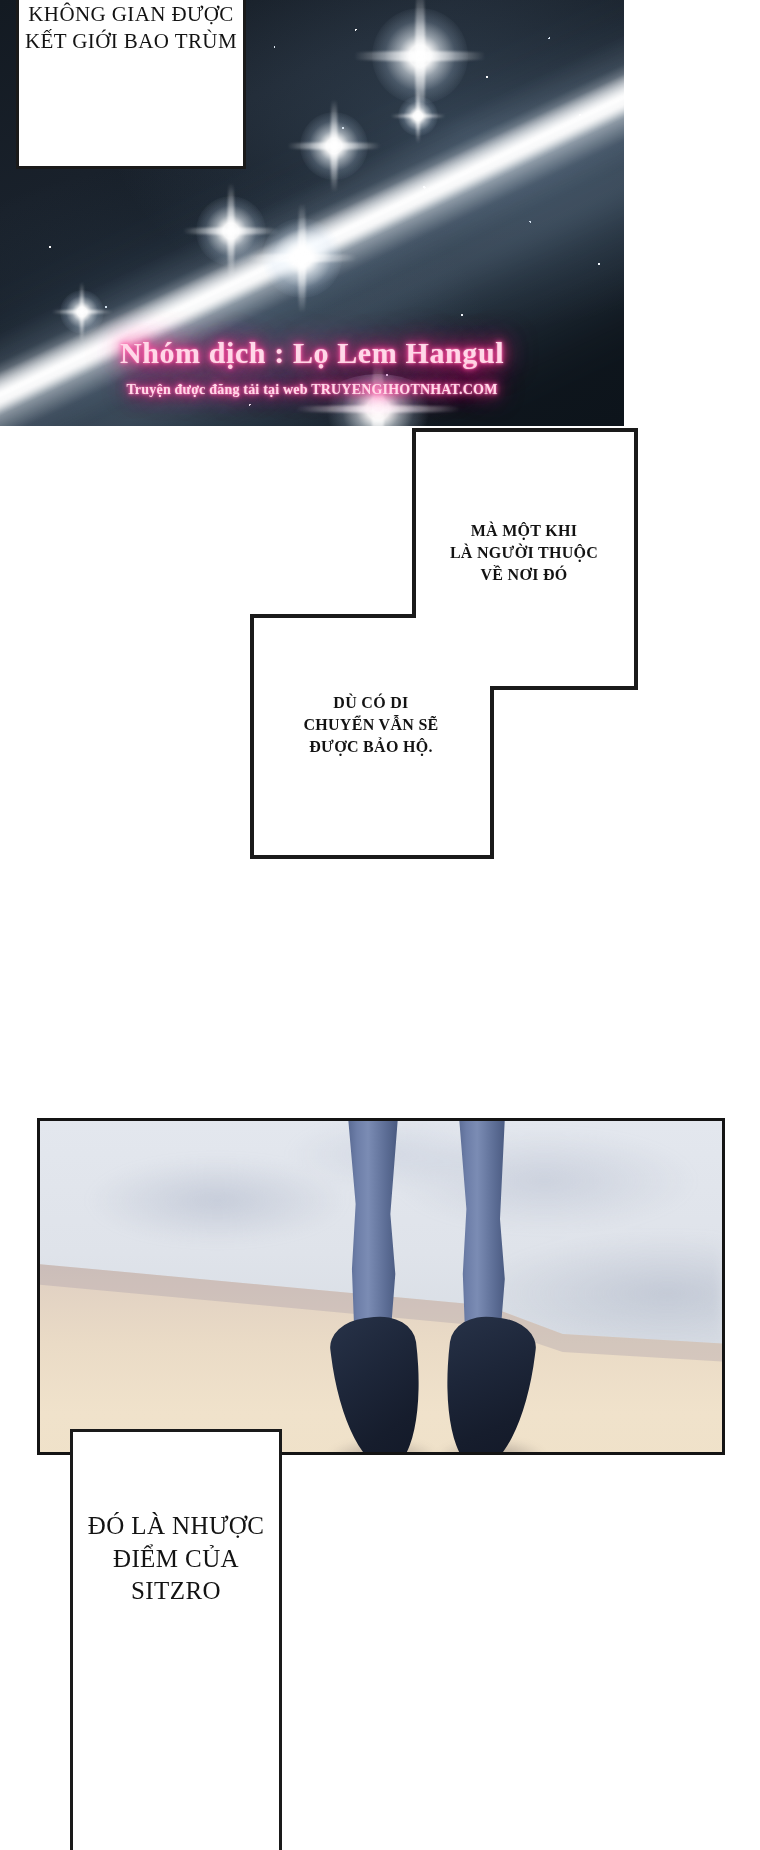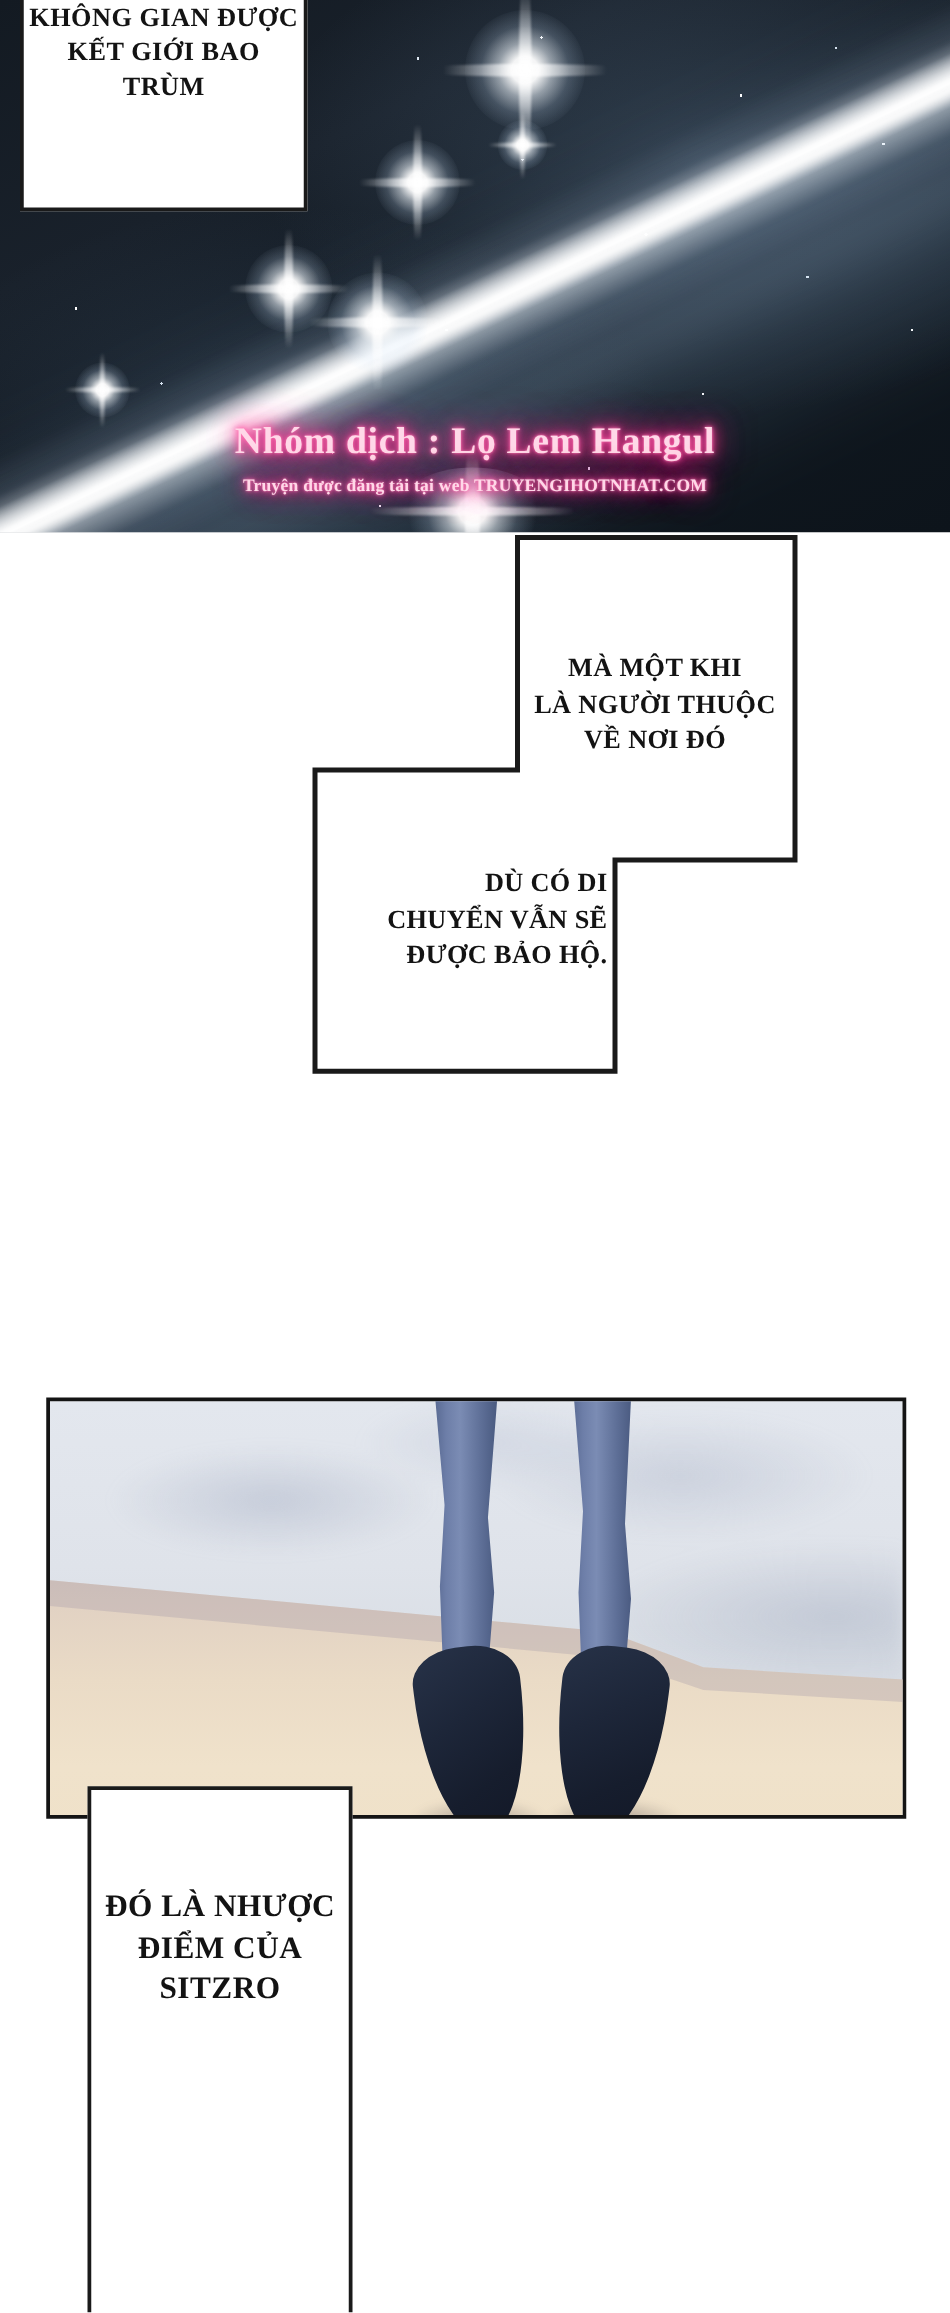--- a/index.html
+++ b/index.html
@@ -17,21 +17,21 @@
     margin: 0 auto;
     background: #ffffff;
     overflow: hidden;
   }
 
   
   #panel-space {
     position: absolute;
     left: 0;
     top: 0;
-    width: 760px;
+    width: 624px;
     height: 426px;
     overflow: hidden;
     background:
       radial-gradient(ellipse 520px 300px at 74% 30%, rgba(110,140,170,0.30) 0%, rgba(0,0,0,0) 68%),
       radial-gradient(ellipse 430px 240px at 30% 78%, rgba(90,120,150,0.22) 0%, rgba(0,0,0,0) 70%),
       linear-gradient(155deg, #131a22 0%, #19212b 30%, #101820 62%, #0d141b 100%);
   }
   
   .band {
     position: absolute;
@@ -150,21 +150,21 @@
 
   
   .bubble {
     position: absolute;
     background: #ffffff;
     border: 3px solid #1a1a1a;
     box-sizing: border-box;
   }
   .bubble-text {
     font-family: "Liberation Serif", serif;
-    font-weight: 700;
+    font-weight: 400;
     color: #131313;
     text-align: center;
     line-height: 1.3;
     letter-spacing: .4px;
   }
 
   
   #caption-top {
     left: 16px;
     top: -46px;
@@ -187,21 +187,21 @@
     height: 435px;
   }
   #caption-step svg { display: block; }
   .step-text {
     position: absolute;
     font-family: "Liberation Serif", serif;
     font-weight: 700;
     color: #131313;
     text-align: center;
     line-height: 1.36;
-    font-size: 21px;
+    font-size: 16px;
     letter-spacing: .3px;
   }
   #step-text-upper { left: 168px; top: 94px; width: 216px; }
   #step-text-lower { left: 8px;  top: 266px; width: 230px; }
 
   
   #panel-feet {
     position: absolute;
     left: 37px;
     top: 1118px;
@@ -335,21 +335,21 @@
 
   <div class="gap" style="top:426px; height:692px;"></div>
 
   <div id="caption-step">
     <svg width="392" height="435" viewBox="0 0 392 435" aria-hidden="true">
       <path d="M 166,4 L 388,4 L 388,262 L 244,262 L 244,431 L 4,431 L 4,190 L 166,190 Z" fill="#ffffff" stroke="#1a1a1a" stroke-width="4" stroke-linejoin="miter"></path>
     </svg>
     <div class="step-text" id="step-text-upper" style="white-space: pre-line;">MÀ MỘT KHI
 LÀ NGƯỜI THUỘC
 VỀ NƠI ĐÓ</div>
-    <div class="step-text" id="step-text-lower" style="white-space: pre-line; text-align: right;">DÙ CÓ DI
+    <div class="step-text" id="step-text-lower" style="white-space: pre-line;">DÙ CÓ DI
 CHUYỂN VẪN SẼ
 ĐƯỢC BẢO HỘ.</div>
   </div>
 
   <div id="panel-feet">
     <div class="sky-haze"></div>
     <div class="sand"></div>
     <div class="sand-band"></div>
     <div class="sand-ridge"></div>
     <div class="boot-shadow" id="boot-shadow-l"></div>

